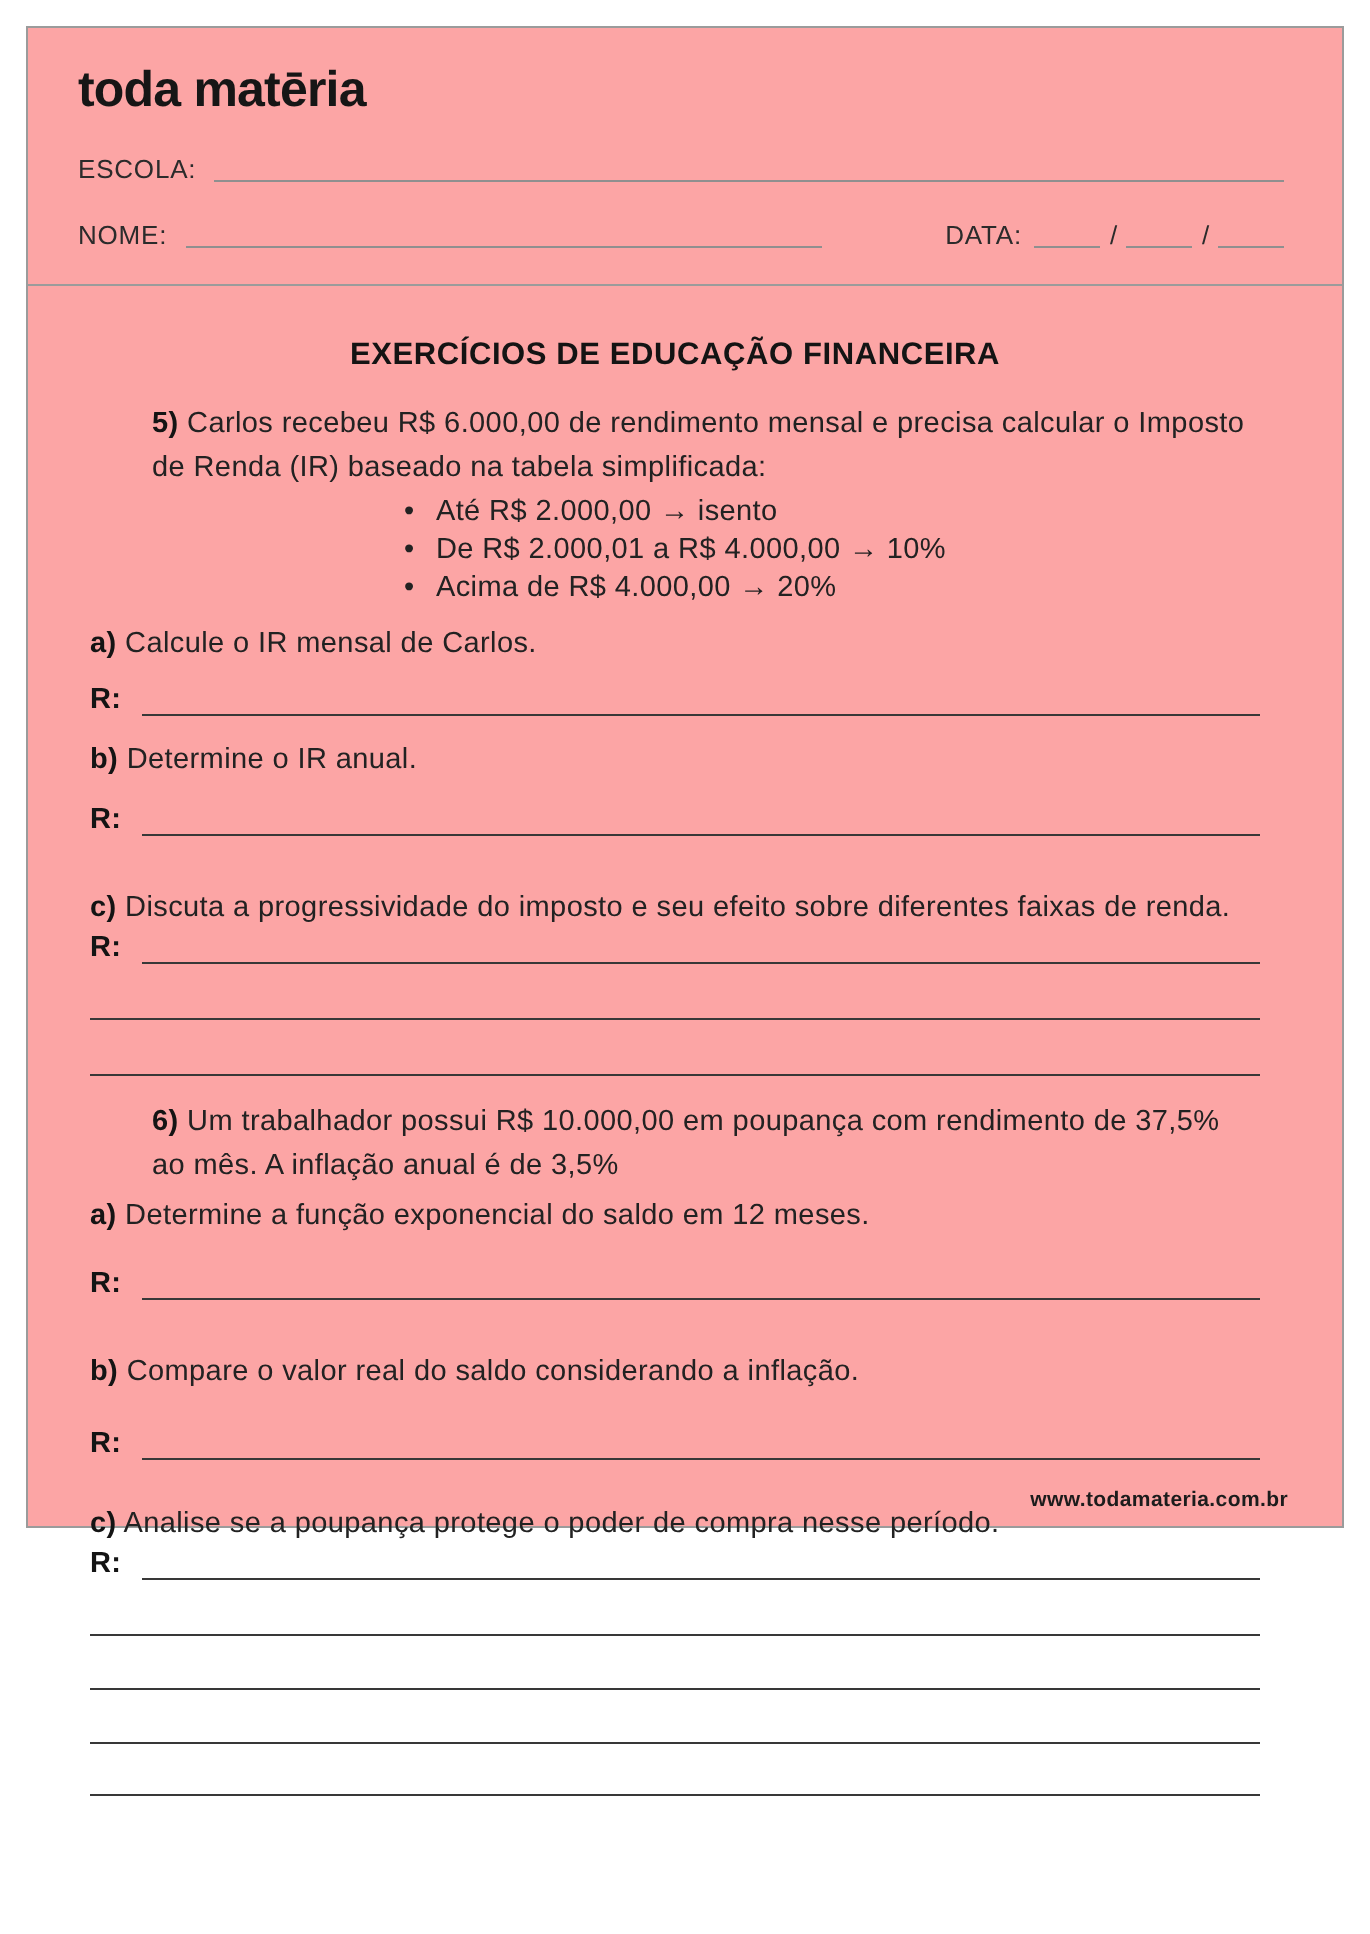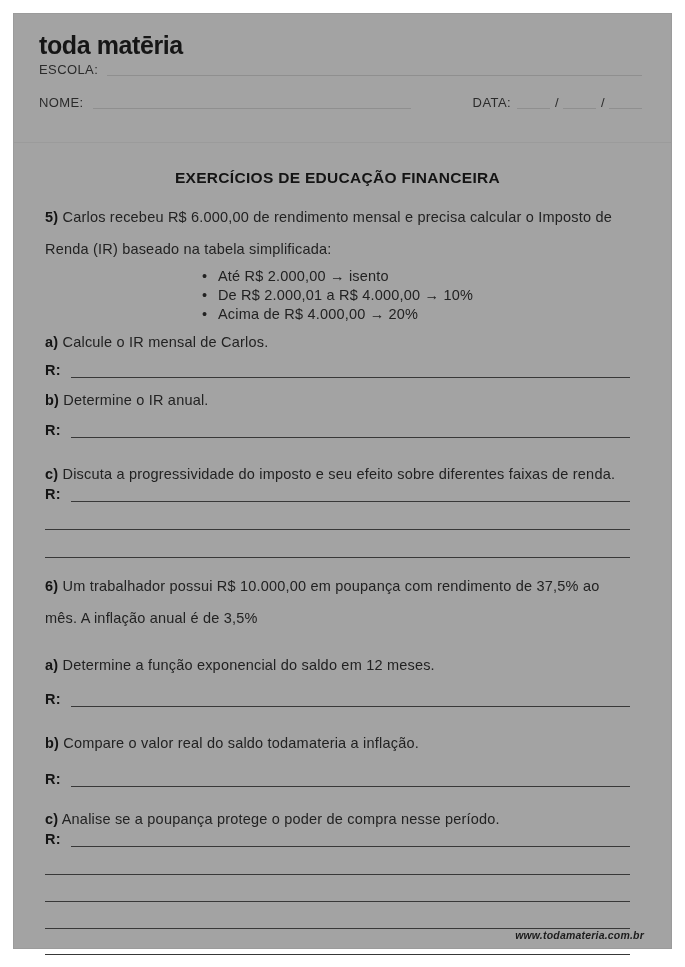--- a/index.html
+++ b/index.html
@@ -3,64 +3,64 @@
 <meta charset="utf-8">
 <style>
   * { margin:0; padding:0; box-sizing:border-box; }
   html,body { background:#ffffff; }
   body {
     width:685px; height:967px; position:relative;
     font-family:"Liberation Sans", sans-serif;
     color:#1f1f1f;
   }
   .frame {
-    position:absolute; left:13px; top:13px; width:659px; height:936px;
-    border:1px solid #9b9b9b; background:#a3a3a3;
+    position:absolute; left:13px; top:13px; width:659px; height:751px;
+    border:1px solid #9b9b9b; background:#fca5a5;
   }
   
   .header {
     height:129px; border-bottom:1px solid #9b9b9b;
     padding:17px 29px 0 25px;
   }
   .logo {
     font-size:25px; font-weight:700; letter-spacing:-0.4px; color:#161616;
   }
   .field-row {
-    display:flex; align-items:flex-end; 
+    display:flex; align-items:flex-end; margin-top:15px;
     font-size:13px; letter-spacing:0.4px; color:#2b2b2b; height:17px;
   }
   .field-row.second { margin-top:16px;text-align:center; }
   .h-line { flex:1; border-bottom:1.4px solid #8f8f8f; margin-left:9px; margin-bottom:1px; }
   .date-group { display:flex; align-items:flex-end; margin-left:16px;padding-left:46px; }
   .date-label { margin-right:6px; }
   .date-line { width:33px; border-bottom:1.4px solid #8f8f8f; margin-bottom:1px; }
   .slash { margin:0 4px 0 5px; color:#2b2b2b; }
   
   .content {
     position:relative; height:806px;
     padding:20px 41px 0 31px;
     font-size:14.5px; letter-spacing:0.2px; color:#222222;
   }
   .title {
     text-align:center; font-weight:700; font-size:15.5px;
     letter-spacing:0.3px; margin-top:6px; color:#141414;
   }
-  .qpara { margin-top:14px; line-height:32px; }
+  .qpara { margin-top:14px; line-height:22px;margin-left:31px; }
   .qpara b, .sub b { font-weight:700; color:#141414; }
   .bullets { width:fit-content; margin:2px auto 0; line-height:19px; }
   .bullet-item { display:flex; }
   .bullet-dot { width:16px; text-align:left; }
   .sub { line-height:20px; }
   .answer-row { display:flex; align-items:flex-end; height:18px; }
   .r-label { font-weight:700; font-size:14.5px; color:#141414; }
   .ans-line { flex:1; border-bottom:1.5px solid #383838; margin-left:10px; margin-bottom:0px; }
   .blank-line { height:0; border-bottom:1.5px solid #383838; }
   .footer {
     position:absolute; right:27px; bottom:7px;
-    font-size:10.5px; font-weight:700; letter-spacing:0.2px; color:#1c1c1c;font-style:italic;
+    font-size:10.5px; font-weight:700; letter-spacing:0.2px; color:#1c1c1c;
   }
 </style>
 </head>
 <body>
 
 <div class="frame">
 
   <div class="header">
     <div class="logo">toda matēria</div>
 
@@ -122,28 +122,28 @@
 
     <div class="answer-row" style="margin-top:0px">
       <span class="r-label">R:</span>
       <span class="ans-line"></span>
     </div>
     <div class="blank-line" style="margin-top:27px"></div>
     <div class="blank-line" style="margin-top:27px"></div>
 
     <p class="qpara" style="margin-top:12px"><b>6)</b> <span>Um trabalhador possui R$ 10.000,00 em poupança com rendimento de 37,5% ao mês. A inflação anual é de 3,5%</span></p>
 
-    <p class="sub" style="margin-top:21px"><b>a)</b> <span>Determine a função exponencial do saldo em 12 meses.</span></p>
+    <p class="sub" style="margin-top:4px"><b>a)</b> <span>Determine a função exponencial do saldo em 12 meses.</span></p>
 
     <div class="answer-row" style="margin-top:14px">
       <span class="r-label">R:</span>
       <span class="ans-line"></span>
     </div>
 
-    <p class="sub" style="margin-top:26px"><b>b)</b> <span>Compare o valor real do saldo todamateria a inflação.</span></p>
+    <p class="sub" style="margin-top:26px"><b>b)</b> <span>Compare o valor real do saldo considerando a inflação.</span></p>
 
     <div class="answer-row" style="margin-top:16px">
       <span class="r-label">R:</span>
       <span class="ans-line"></span>
     </div>
 
     <p class="sub" style="margin-top:22px"><b>c)</b> <span>Analise se a poupança protege o poder de compra nesse período.</span></p>
 
     <div class="answer-row" style="margin-top:0px">
       <span class="r-label">R:</span>

